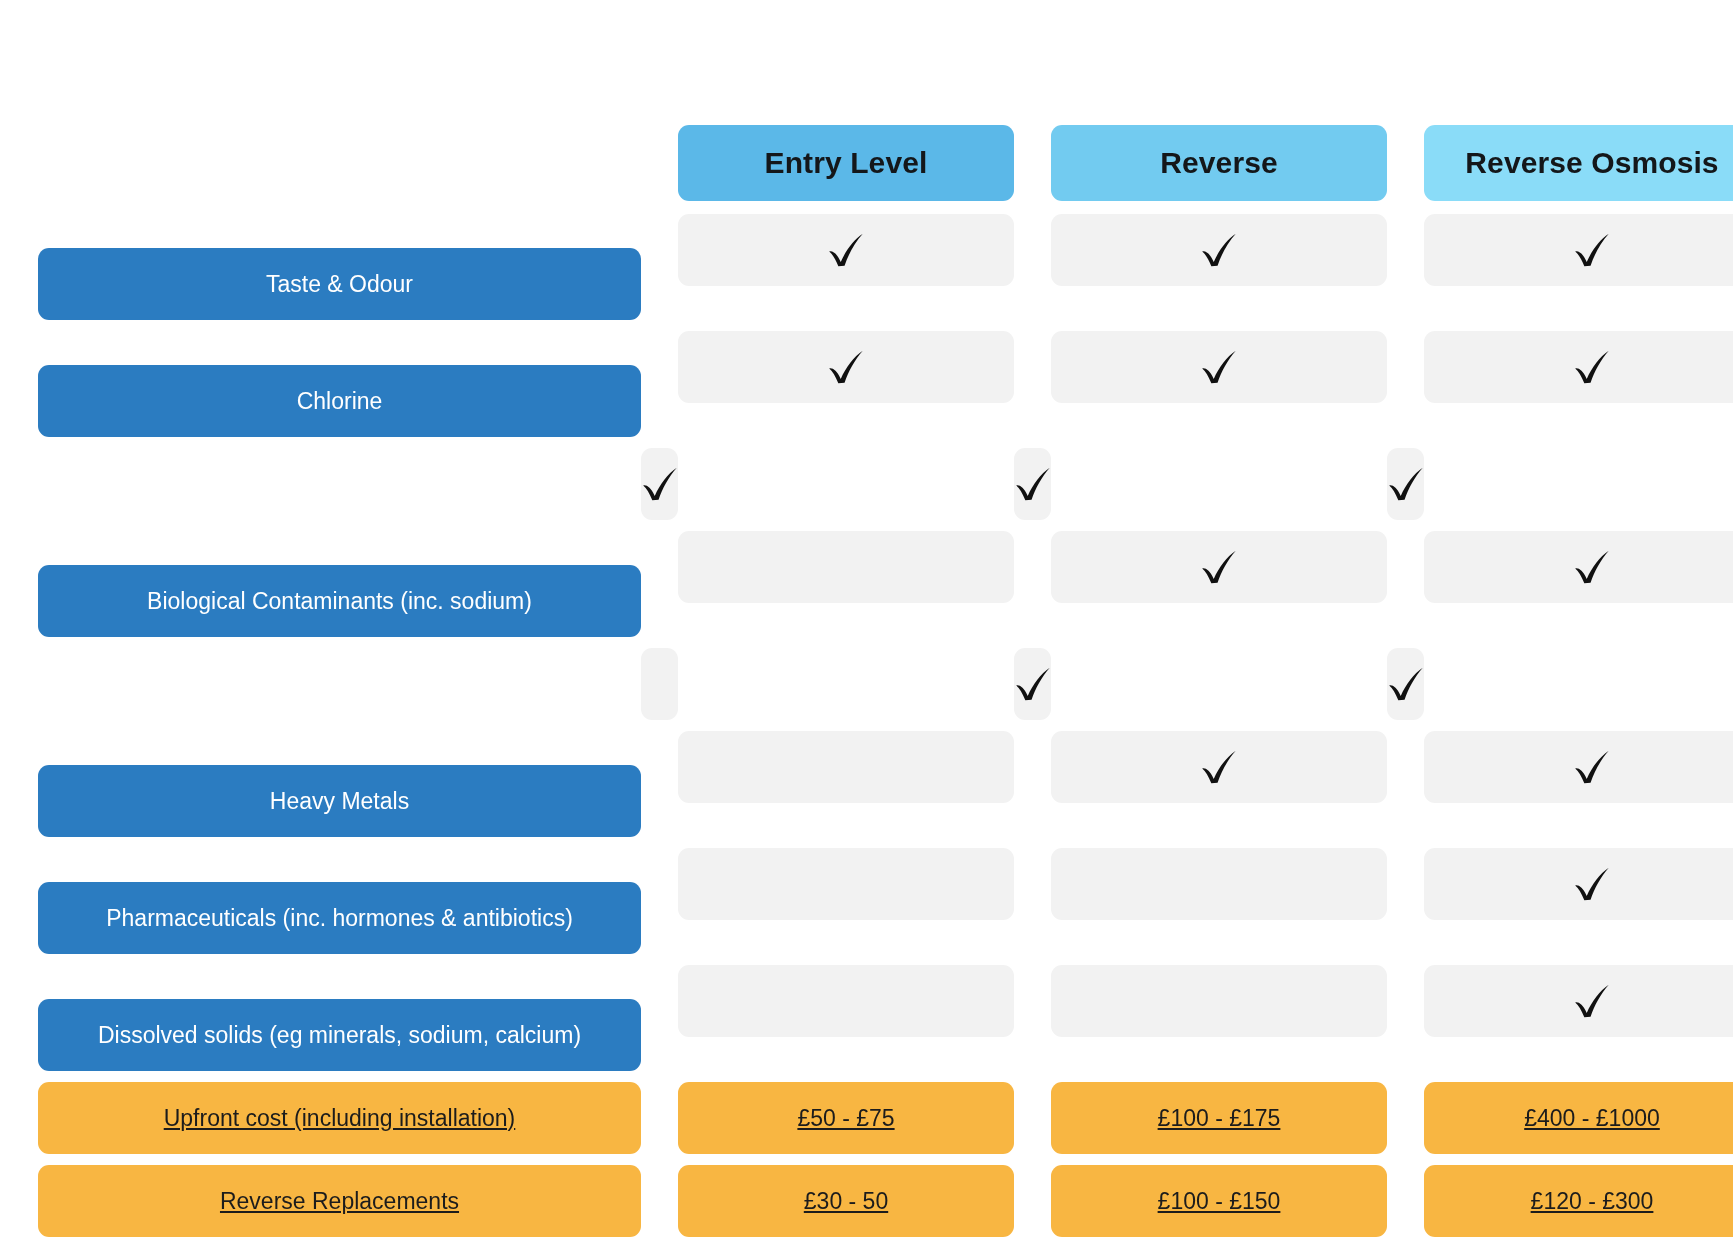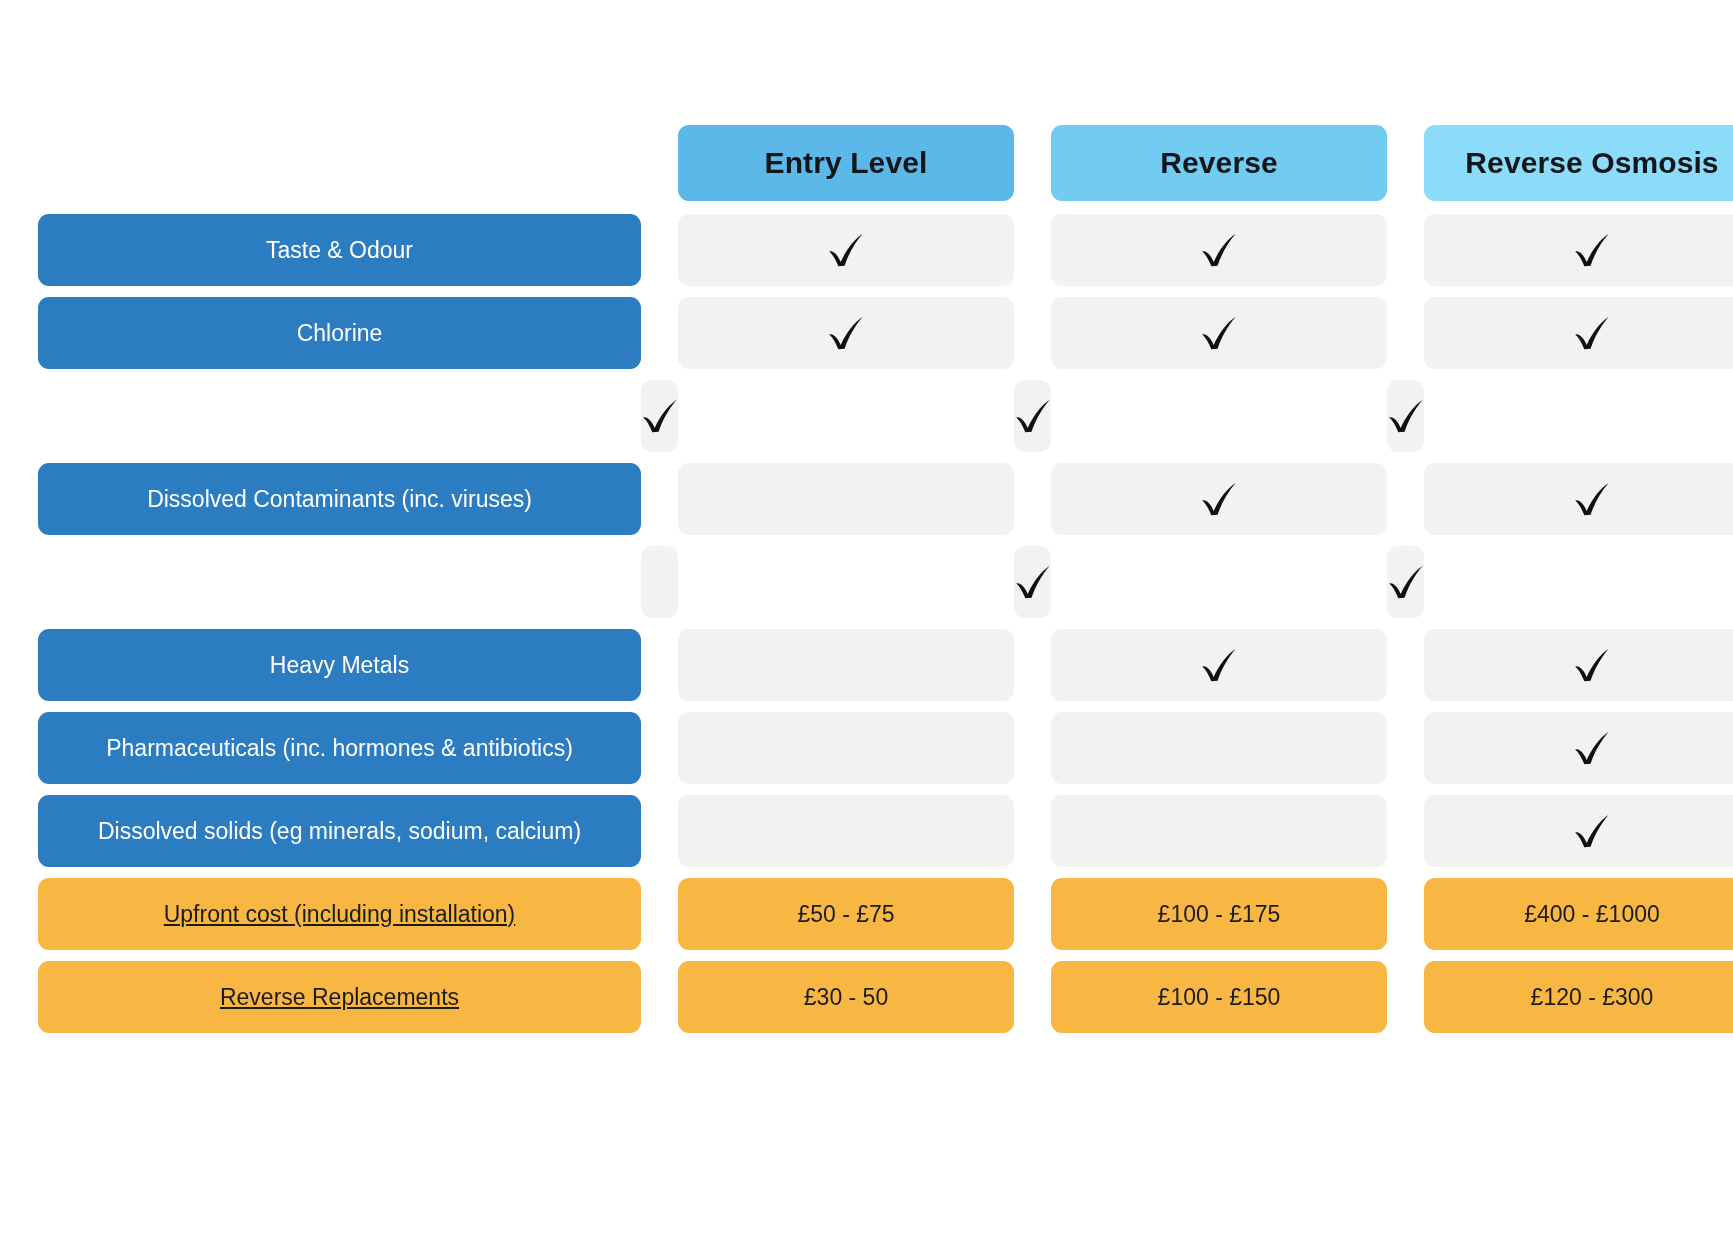--- a/index.html
+++ b/index.html
@@ -67,20 +67,21 @@
     text-align: center;
     padding: 0 14px;
     font-size: 23px;
     font-weight: 400;
     white-space: nowrap;
     overflow: hidden;
   }
   .row-label.feature {
     background: #2b7cc1;
     color: #ffffff;
+    margin-top: 34px;
   }
   .row-label.cost {
     background: #f8b642;
     color: #1c1c1c;
     text-decoration: underline;
   }
 
   .cell {
     height: 72px;
     border-radius: 11px;
@@ -89,20 +90,21 @@
     justify-content: center;
     font-size: 23px;
     font-weight: 400;
   }
   .cell.feature-cell {
     background: #f2f2f2;
   }
   .cell.cost-cell {
     background: #f8b642;
     color: #1c1c1c;
+    text-decoration: underline;
   }
 
   .row-gap-strip {
     grid-column: 1 / -1;
     height: 11px;
   }
 
   
   .check {
     width: 46px;
@@ -193,21 +195,21 @@
       </div>
       <div class="gap"></div>
       <div class="cell feature-cell">
         <span>
           <svg class="check" viewBox="0 0 48 48" aria-hidden="true">
             <path d="M6.5 25.5 C10 24.5 14.5 27.5 18.5 36.5 C24 24 32 13.5 41.5 7 C33 16.5 26.5 28.5 22.5 40.5 L16 41 C13 33.5 10 28.5 6.5 25.5 Z" fill="#111111"></path>
           </svg>
         </span>
       </div>
       <div class="row-gap-strip"></div>
-      <div class="row-label feature">Dissolved Contaminants (inc. viruses)</div>
+      <div class="row-label feature">Biological Contaminants (inc. sodium)</div>
       <div class="gap"></div>
       <div class="cell feature-cell"></div>
       <div class="gap"></div>
       <div class="cell feature-cell">
         <span>
           <svg class="check" viewBox="0 0 48 48" aria-hidden="true">
             <path d="M6.5 25.5 C10 24.5 14.5 27.5 18.5 36.5 C24 24 32 13.5 41.5 7 C33 16.5 26.5 28.5 22.5 40.5 L16 41 C13 33.5 10 28.5 6.5 25.5 Z" fill="#111111"></path>
           </svg>
         </span>
       </div>

